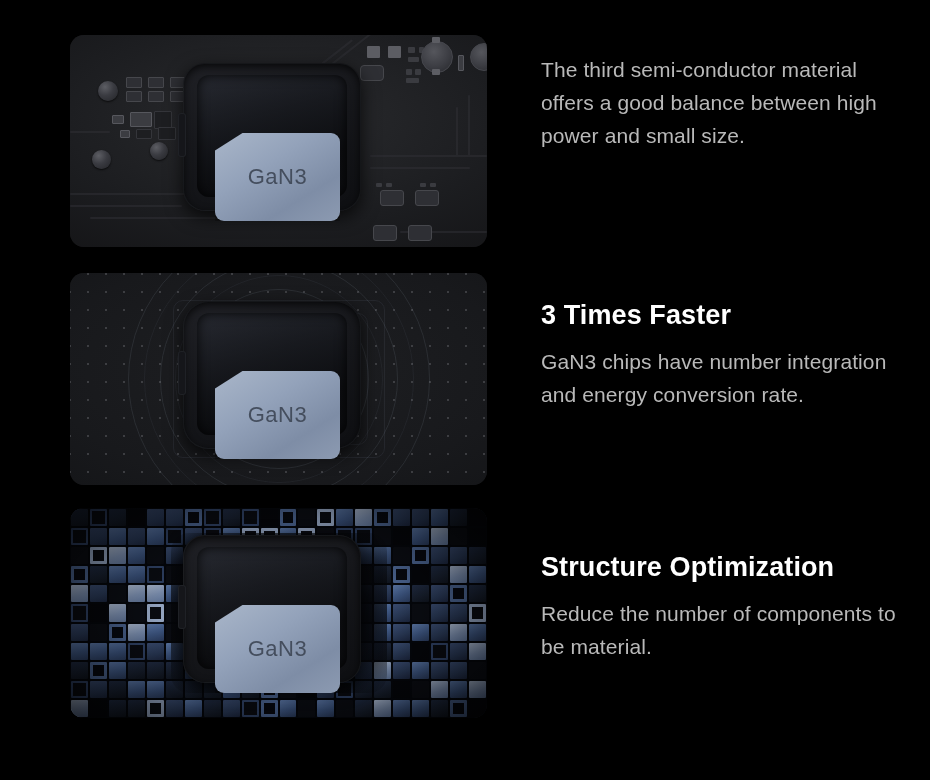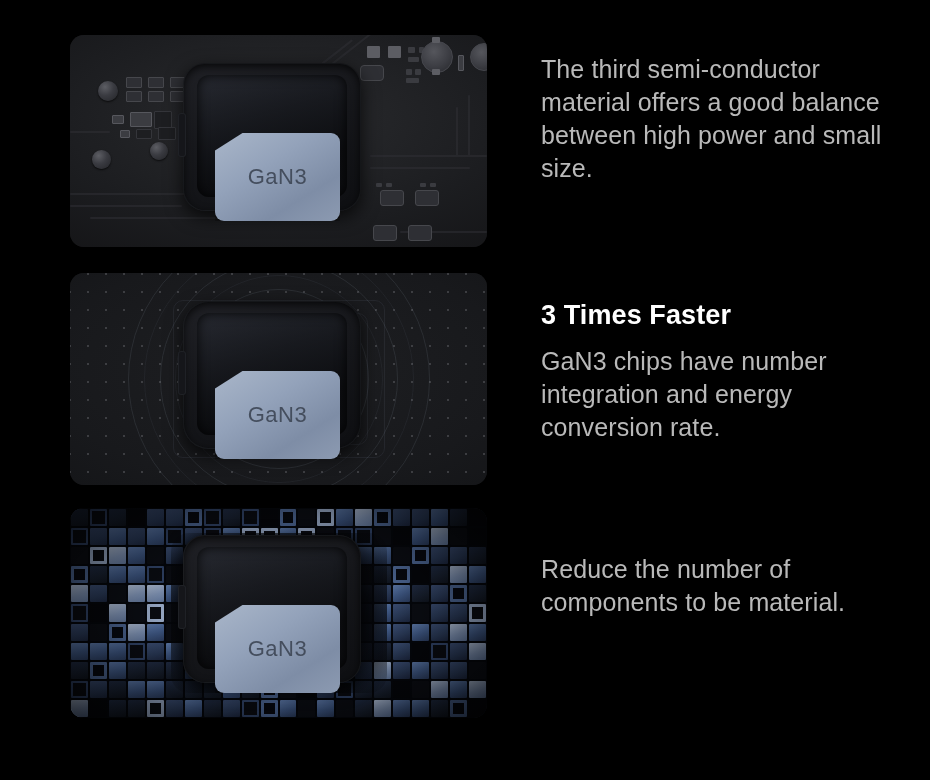--- a/index.html
+++ b/index.html
@@ -225,21 +225,21 @@
     font-weight: bold;
     font-size: 27px;
     line-height: 1.1;
     color: #ffffff;
     letter-spacing: .1px;
   }
   .feature-desc {
     margin: 0;
     font-family: "Liberation Sans", sans-serif;
     font-weight: normal;
-    font-size: 25px;
+    font-size: 21px;
     line-height: 33px;
     color: #b9b9b9;
     letter-spacing: .1px;
   }
 </style>
 </head>
 <body>
 
 <div id="root">
 
@@ -1086,17 +1086,18 @@
 
       <div class="chip-housing" style="left:113px;top:27px;width:178px;height:148px;"></div>
       <div class="chip-well" style="left:127px;top:39px;width:150px;height:122px;"></div>
       <div class="chip-tab" style="left:108px;top:77px;width:8px;height:44px;"></div>
       <div class="chip" style="left:145px;top:61px;width:125px;height:88px;">
         <span class="chip-label" style="font-size:22px;">GaN3</span>
       </div>
     </div>
 
     <div class="text-col" style="top:45px;">
+      <h2 class="feature-title">Structure Optimization</h2>
       <p class="feature-desc">Reduce the number of components to be material.</p>
     </div>
   </div>
 
 </div>
 
 </body></html>

